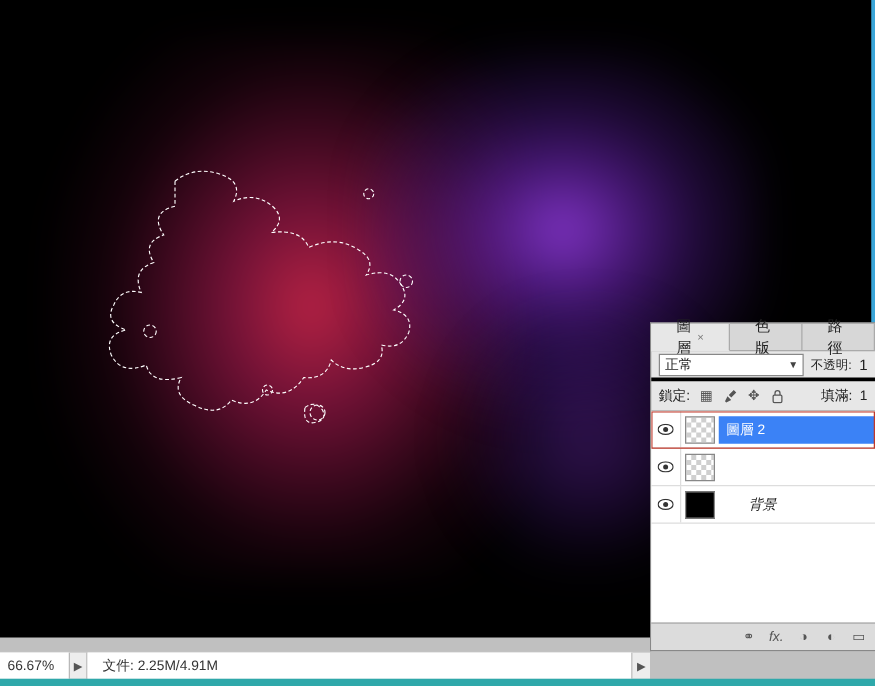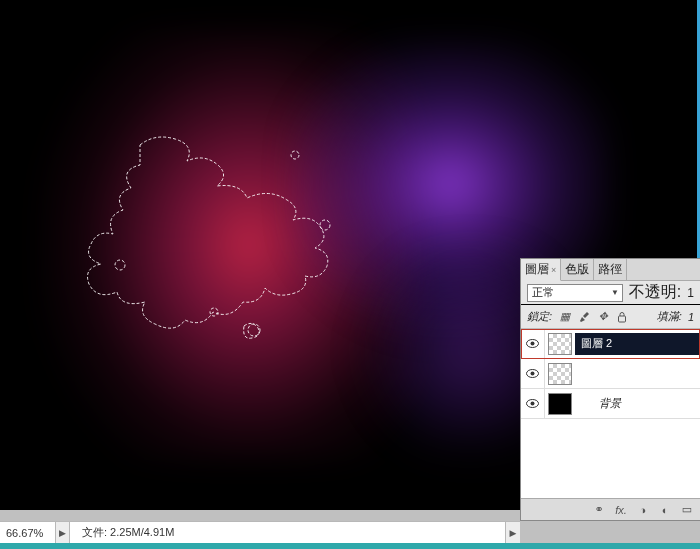--- a/index.html
+++ b/index.html
@@ -44,38 +44,38 @@
 .tri { width: 14px; text-align: center; color: #555; font-size: 9px; border-right: 1px solid #b8b8b8; height: 100%; display: flex; align-items: center; justify-content: center; }
 .doc-info { flex: 1; padding-left: 12px; border-right: 1px solid #b8b8b8; height: 100%; display: flex; align-items: center; background: #fff; }
 .doc-tri { width: 14px; text-align: center; color: #555; font-size: 9px; height: 100%; display: flex; align-items: center; justify-content: center; }
 
 .panel {
   position: absolute; right: 0; top: 258px; width: 180px; height: 263px;
   background: #e7e7e7; border: 1px solid #888; border-right: none;
   display: flex; flex-direction: column; font-size: 12px; color: #222;
 }
 .panel-tabs { display: flex; height: 22px; background: #d7d7d7; border-bottom: 1px solid #aaa; align-items: stretch; }
-.tab { padding: 3px 4px; border-right: 1px solid #aaa; cursor: pointer; display: flex; align-items: center; gap: 2px; }
+.tab { padding: 3px 20px; border-right: 1px solid #aaa; cursor: pointer; display: flex; align-items: center; gap: 2px; }
 .tab.active { background: #e7e7e7; border-bottom: 1px solid #e7e7e7; margin-bottom: -1px; }
 .tab-x { font-size: 9px; color: #777; }
 
-.blend-row { display: flex; align-items: center; height: 24px; padding: 0 6px; gap: 6px; border-bottom: 1px solid #000000; }
+.blend-row { display: flex; align-items: center; height: 24px; padding: 0 6px; gap: 6px; border-bottom: 3px solid #000000; }
 .blend-select { flex: 1; height: 18px; background: #fff; border: 1px solid #888; font-size: 11px; padding-left: 4px; display: flex; align-items: center; justify-content: space-between; }
 .blend-tri { font-size: 8px; color: #444; padding-right: 3px; }
-.op-label { font-size: 16px; }
-
-.lock-row { display: flex; align-items: center; height: 24px; padding: 0 6px; gap: 6px; border-bottom: 1px solid #bbb; font-size: 11px; font-style: italic; }
+.op-label { font-size: 10px; }
+
+.lock-row { display: flex; align-items: center; height: 24px; padding: 0 6px; gap: 6px; border-bottom: 1px solid #bbb; font-size: 11px; }
 .lock-icons { display: flex; gap: 5px; align-items: center; }
 .lock-icon { width: 14px; height: 14px; display: flex; align-items: center; justify-content: center; font-size: 11px; color: #555; }
 .lock-icon svg { width: 12px; height: 12px; }
 
 .layers { flex: 1; overflow: auto; background: #fff; }
 .layer-row { display: flex; align-items: center; height: 30px; border-bottom: 1px solid #ddd; }
 .layer-row.selected { outline: 1px solid #c0392b; outline-offset: -1px; }
-.layer-row.selected .layer-name { background: #0f172a; color: #fff; }
+.layer-row.selected .layer-name { background: #3b82f6; color: #fff; }
 .vis-col { width: 24px; height: 100%; border-right: 1px solid #ddd; display: flex; align-items: center; justify-content: center; }
 .eye { width: 13px; height: 9px; }
 .thumb-col { width: 30px; height: 100%; display: flex; align-items: center; justify-content: center; }
 .thumb { width: 24px; height: 22px; border: 1px solid #888; background: #fff; }
 .thumb.checker { background:
   repeating-conic-gradient(#cfcfcf 0 25%, #fff 0 50%) 0 0/8px 8px; }
 .thumb.black { background: #000; }
 .layer-name { flex: 1; height: 22px; padding-left: 6px; display: flex; align-items: center; font-size: 11px; }
 .bg-italic { font-style: italic; margin-left: 18px; }
 

